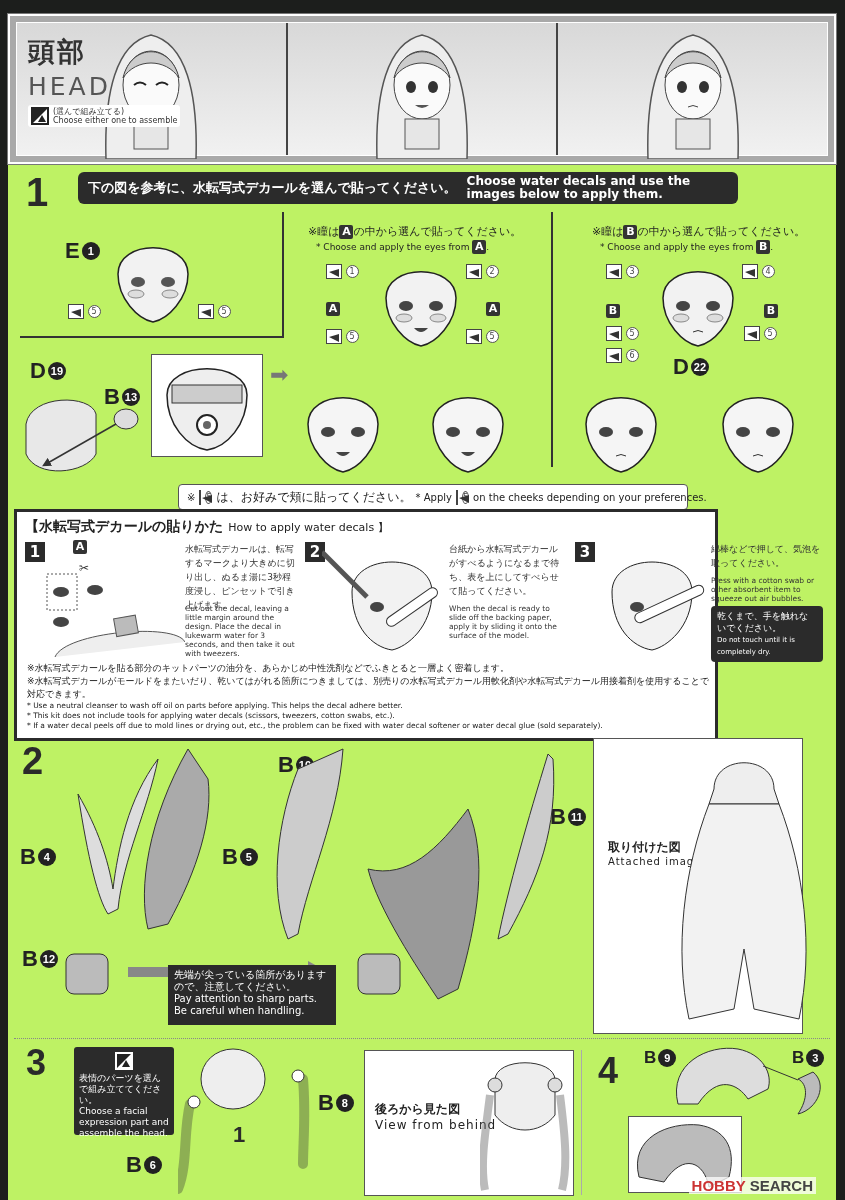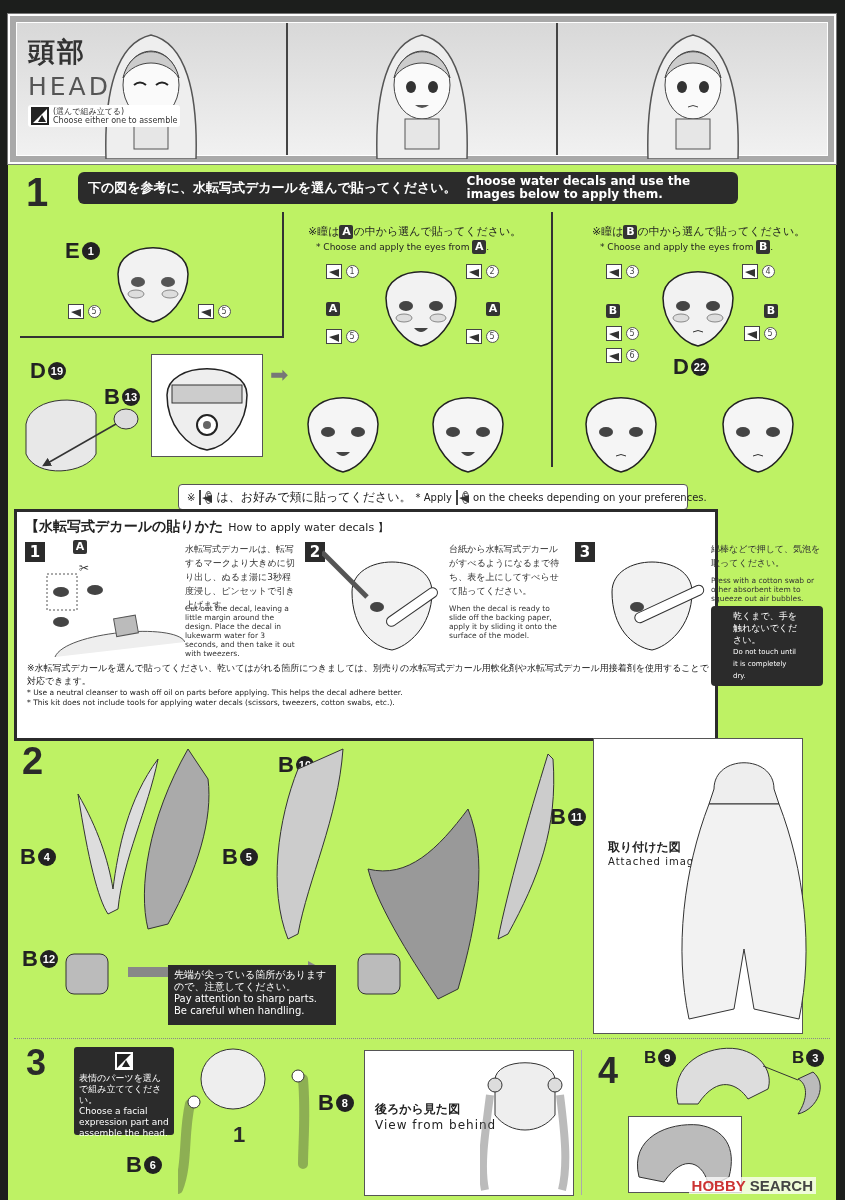--- a/index.html
+++ b/index.html
@@ -37,21 +37,21 @@
   .partlbl .n{display:inline-flex;width:18px;height:18px;border-radius:50%;background:#222;color:#fff;font-size:11px;align-items:center;justify-content:center}
   .face{position:absolute}
   .pref-box{position:absolute;left:170px;top:470px;width:510px;height:26px;border:1px solid #555;border-radius:4px;background:#fff;font-size:10px;display:flex;align-items:center;padding:0 8px;gap:4px;white-space:nowrap}
   
   .howto{position:absolute;left:6px;top:495px;width:704px;height:232px;border:3px solid #2b2b2b;background:#fff}
   .howto-title{position:absolute;left:8px;top:6px;font-size:14px;font-weight:bold;color:#222}
   .howto-title .en{font-size:11px;font-weight:normal}
   .hstep{position:absolute;width:20px;height:20px;background:#2b2b2b;color:#fff;font-weight:bold;font-size:15px;text-align:center;line-height:20px}
   .htxt-jp{position:absolute;font-size:9px;line-height:14px;color:#333}
   .htxt-en{position:absolute;font-size:7.5px;line-height:9px;color:#333}
-  .dry-box{position:absolute;background:#2b2b2b;color:#fff;border-radius:4px;padding:4px 22px;font-size:9px;line-height:12px}
+  .dry-box{position:absolute;background:#2b2b2b;color:#fff;border-radius:4px;padding:4px 6px;font-size:9px;line-height:12px}
   .dry-box .en{font-size:7px}
   .notes{position:absolute;left:10px;top:150px;font-size:9px;line-height:13px;color:#222}
   .notes .en{font-size:7.5px;line-height:10px}
   
   .attach-box{position:absolute;left:585px;top:724px;width:210px;height:296px;border:1px solid #555;background:#fff}
   .attach-lbl{position:absolute;left:14px;top:100px;font-weight:bold;font-size:12px}
   .attach-lbl .en{font-size:10px;font-weight:normal;display:block;letter-spacing:1px}
   .warn-box{position:absolute;left:160px;top:951px;width:168px;height:60px;background:#2b2b2b;color:#fff;padding:4px 6px;font-size:10px;line-height:12px}
   .warn-box .en{font-size:10px}
   .divider-dots{position:absolute;left:6px;top:1024px;width:816px;border-top:1px dotted #888}
@@ -279,23 +279,25 @@
       <rect x="35" y="58" width="75" height="10" rx="5" fill="#fff" stroke="#333" transform="rotate(-25 70 63)"></rect>
     </svg>
     <div class="htxt-jp" style="left:694px;top:30px;width:115px">綿棒などで押して、気泡を取ってください。</div>
     <div class="htxt-en" style="left:694px;top:64px;width:115px">Press with a cotton swab or other absorbent item to squeeze out air bubbles.</div>
     <div class="dry-box" style="left:694px;top:94px;width:112px">
       <div>乾くまで、手を触れないでください。</div>
       <div class="en">Do not touch until it is completely dry.</div>
     </div>
 
     <div class="notes">
-      <div>※水転写式デカールを選んで貼ってください、乾いてはがれる箇所につきましては、別売りの水転写式デカール用軟化剤や水転写式デカール用接着剤を使用することで対応できます。</div>
+      <div>※水転写式デカールを貼る部分のキットパーツの油分を、あらかじめ中性洗剤などでふきとると一層よく密着します。</div>
+      <div>※水転写式デカールがモールドをまたいだり、乾いてはがれる箇所につきましては、別売りの水転写式デカール用軟化剤や水転写式デカール用接着剤を使用することで対応できます。</div>
       <div class="en">* Use a neutral cleanser to wash off oil on parts before applying. This helps the decal adhere better.</div>
       <div class="en">* This kit does not include tools for applying water decals (scissors, tweezers, cotton swabs, etc.).</div>
+      <div class="en">* If a water decal peels off due to mold lines or drying out, etc., the problem can be fixed with water decal softener or water decal glue (sold separately).</div>
     </div>
   </div>
 
   <div class="step-num" style="left:14px;top:726px;font-size:38px">2</div>
   <div class="partlbl" style="left:12px;top:830px">
       <span>B</span>
       <span class="n">4</span>
     </div>
   <div class="partlbl" style="left:214px;top:830px">
       <span>B</span>

